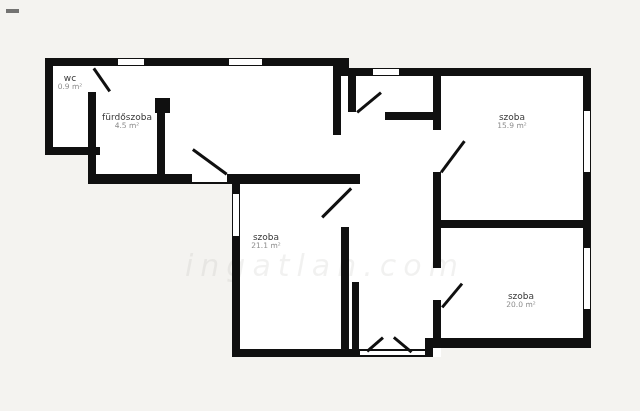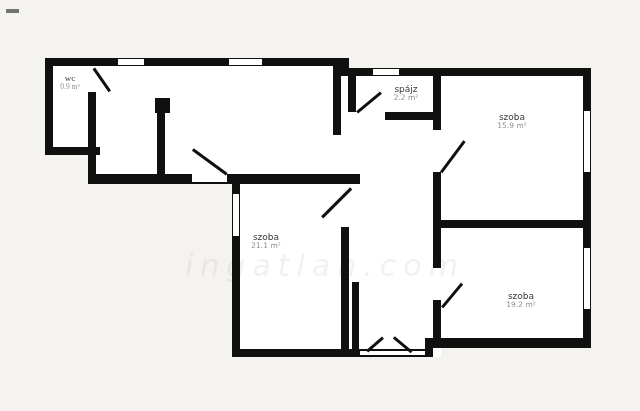--- a/index.html
+++ b/index.html
@@ -75,34 +75,34 @@
   <div class="door" style="left:193px;top:148px;width:42px;transform:rotate(36.3deg);"></div>
   <div class="door" style="left:357px;top:111px;width:31px;transform:rotate(-39.8deg);"></div>
   <div class="door" style="left:322px;top:216px;width:41px;transform:rotate(-45deg);"></div>
   <div class="door" style="left:441px;top:171px;width:39px;transform:rotate(-53.4deg);"></div>
   <div class="door" style="left:442px;top:306px;width:31px;transform:rotate(-50.2deg);"></div>
   <div class="door" style="left:367px;top:350px;width:21px;transform:rotate(-41.2deg);"></div>
   <div class="door" style="left:394px;top:336px;width:23px;transform:rotate(39.8deg);"></div>
 
   <div class="artifact" style="left:6px;top:9px;width:13px;height:4px;"></div>
 
-  <div class="room-label" style="left:46px;top:73px;width:48px;font-family:Liberation Serif, serif;">
+  <div class="room-label" style="left:46px;top:73px;width:48px;">
     <div class="rn">wc</div>
     <div class="ra">0.9 m²</div>
   </div>
-  <div class="room-label" style="left:366px;top:84px;width:80px;">
-    <div class="rn">spájz</div>
-    <div class="ra">2.2 m²</div>
+  <div class="room-label" style="left:87px;top:112px;width:80px;">
+    <div class="rn">fürdőszoba</div>
+    <div class="ra">4.5 m²</div>
   </div>
   <div class="room-label" style="left:472px;top:112px;width:80px;">
     <div class="rn">szoba</div>
     <div class="ra">15.9 m²</div>
   </div>
   <div class="room-label" style="left:226px;top:232px;width:80px;">
     <div class="rn">szoba</div>
     <div class="ra">21.1 m²</div>
   </div>
   <div class="room-label" style="left:481px;top:291px;width:80px;">
     <div class="rn">szoba</div>
-    <div class="ra">19.2 m²</div>
+    <div class="ra">20.0 m²</div>
   </div>
 
 </div>
 
 </body></html>

